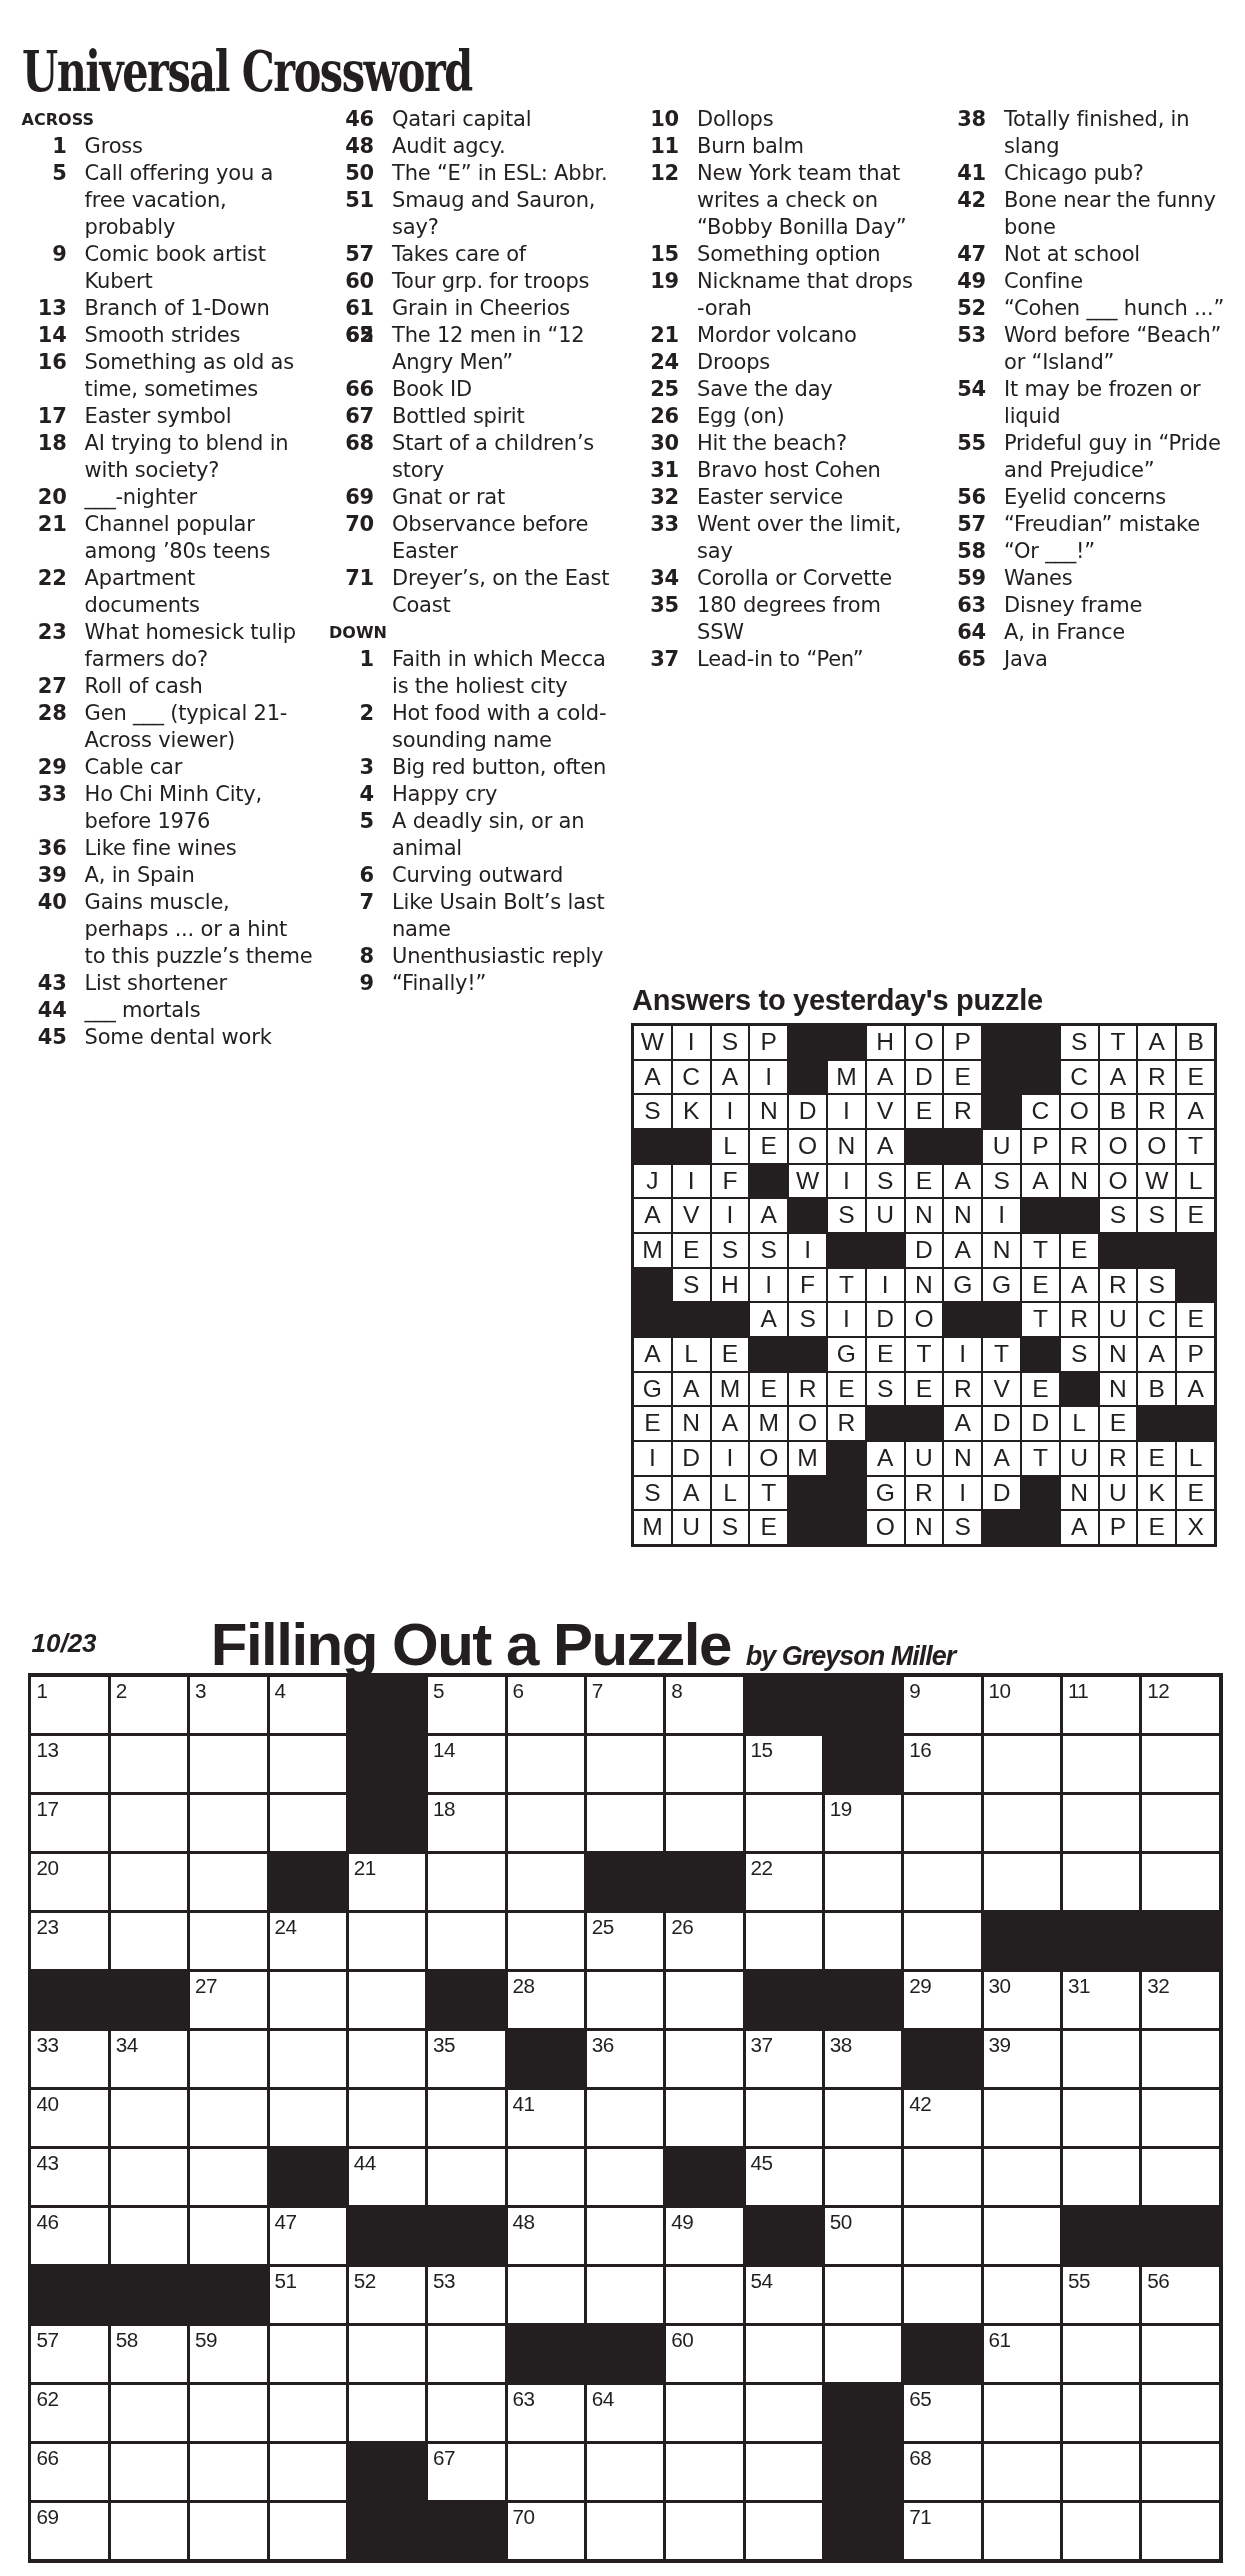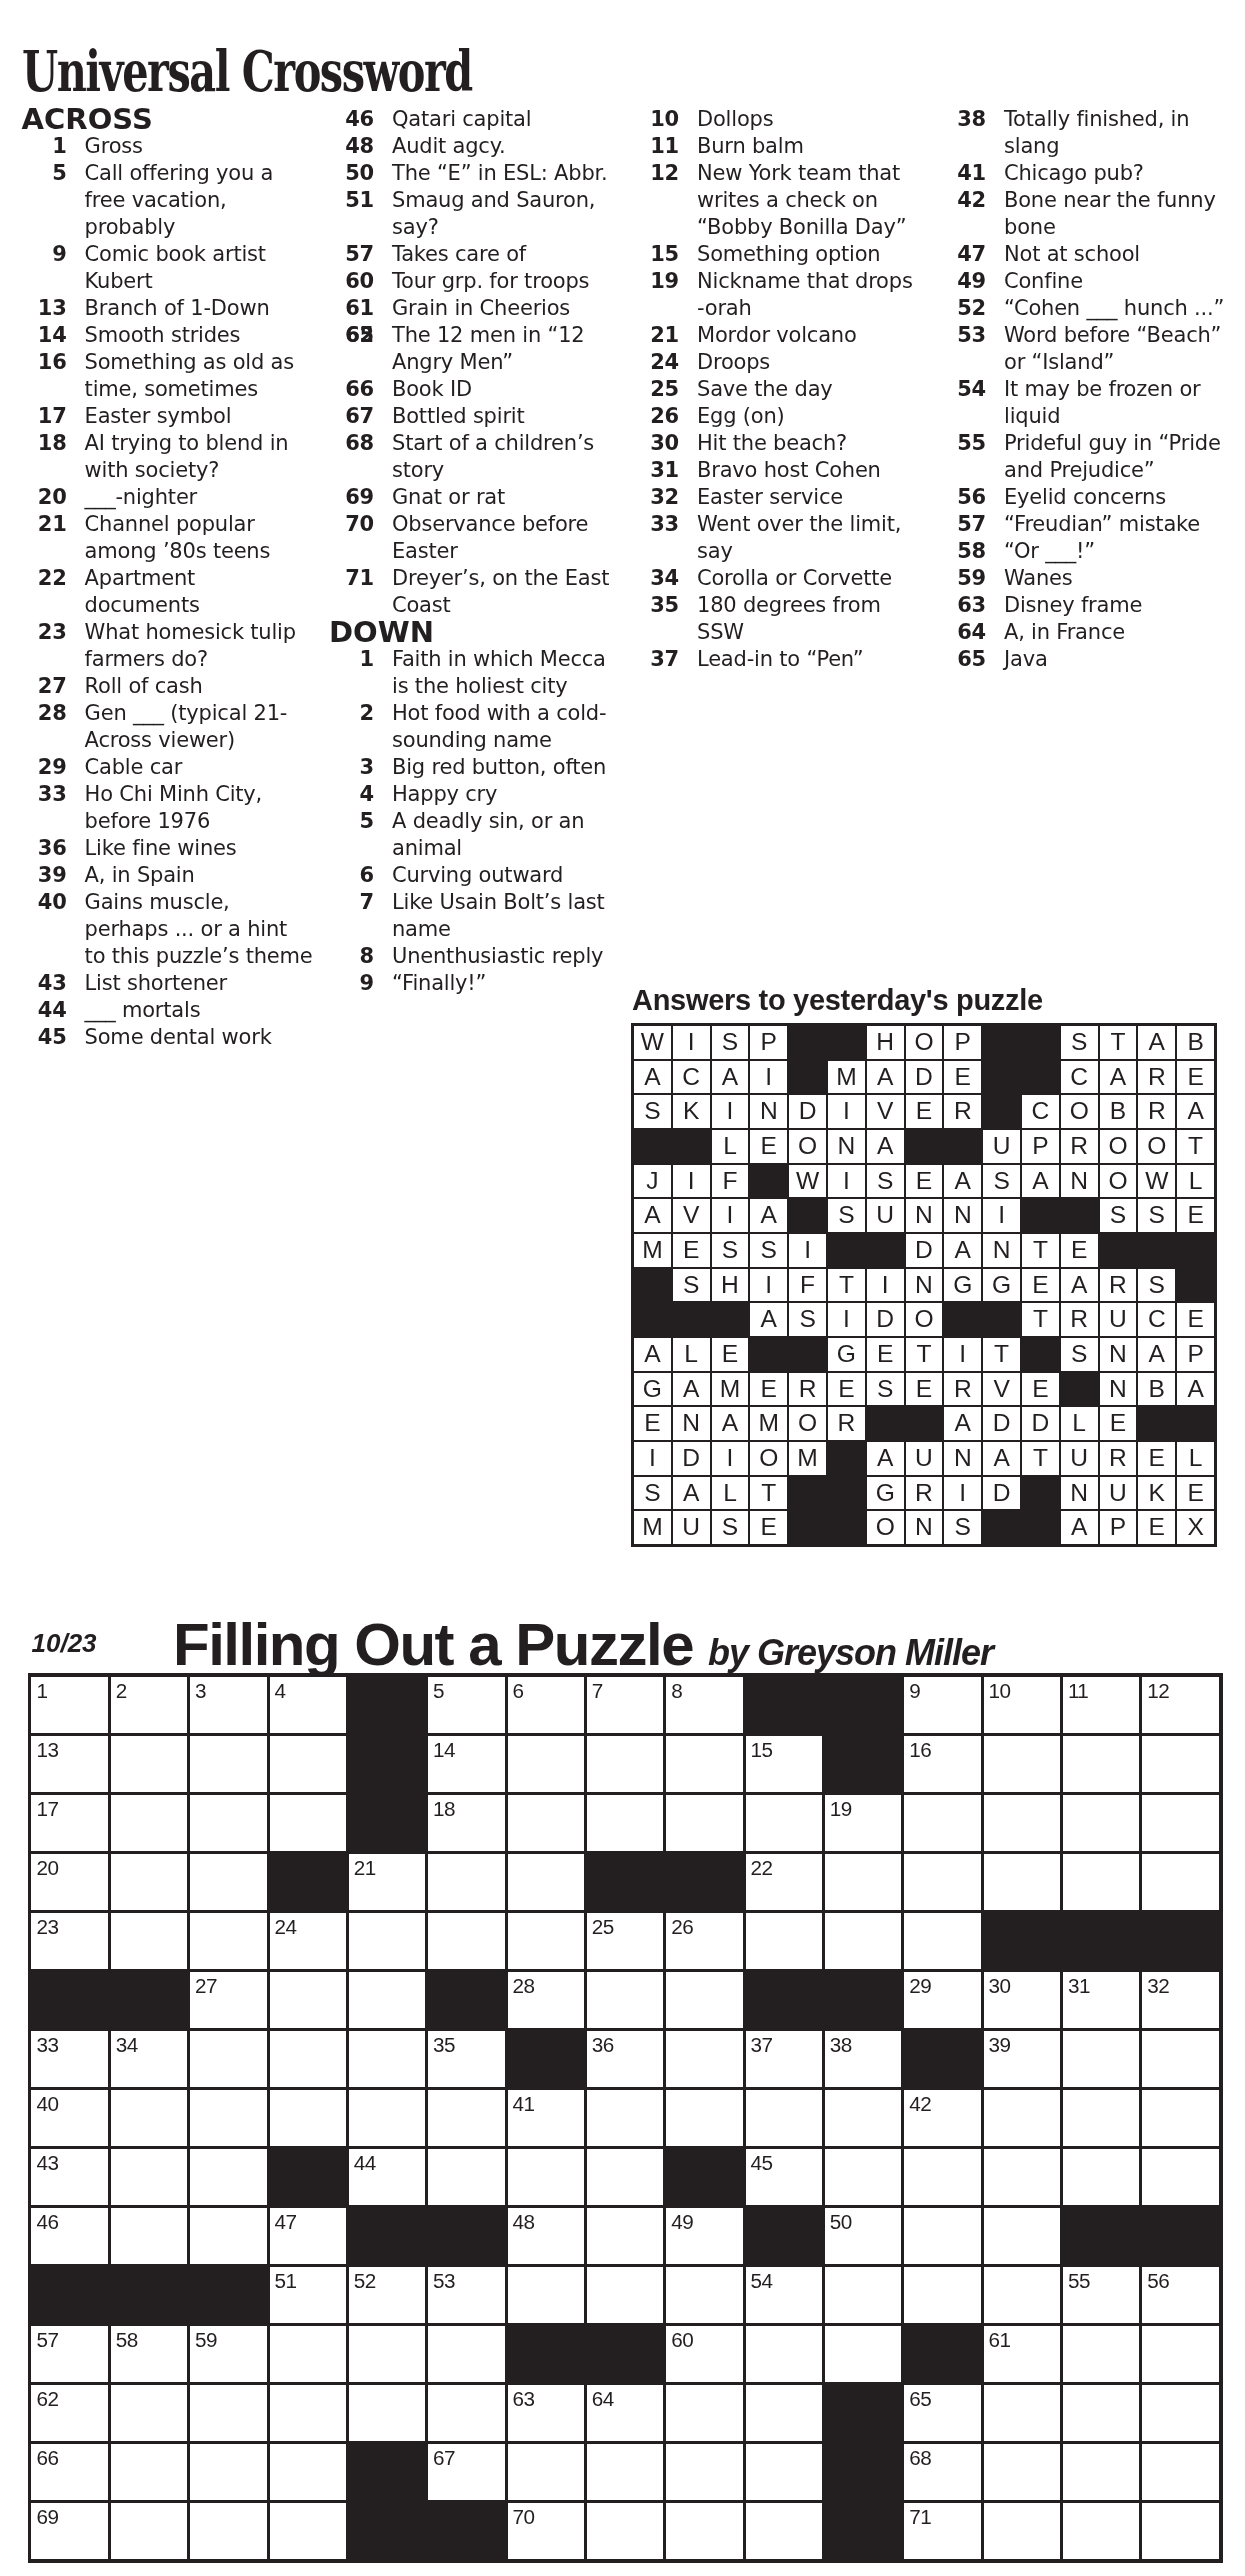--- a/index.html
+++ b/index.html
@@ -13,21 +13,21 @@
     font-family:"DejaVu Serif",serif;font-weight:bold;font-size:56px;
     letter-spacing:-2px;white-space:nowrap;
     transform:scaleX(0.74);transform-origin:left top;
   }
   .clue-col{
     position:absolute;top:106px;width:291px;
     font-size:21px;line-height:27px;letter-spacing:-0.2px;
   }
   .clue{position:relative;padding-left:63px;}
   .cnum{position:absolute;left:0;top:0;width:45px;text-align:right;font-weight:700;}
-  .clue-header{font-weight:700;font-size:29px;letter-spacing:0px;}
+  .clue-header{font-weight:700;font-size:16px;letter-spacing:0px;}
   #answers-header{
     position:absolute;left:632px;top:984px;
     font-family:"Liberation Sans",sans-serif;font-weight:700;font-size:29px;
     letter-spacing:-0.3px;white-space:nowrap;
   }
   #answer-grid{
     position:absolute;left:631px;top:1023px;width:586px;height:524px;
     background:#231f20;padding:3px;box-sizing:border-box;
     display:grid;grid-template-columns:repeat(15,1fr);grid-template-rows:repeat(15,1fr);gap:2px;
   }
@@ -40,21 +40,21 @@
     position:absolute;left:31.5px;top:1628px;
     font-family:"Liberation Sans",sans-serif;font-weight:700;font-style:italic;font-size:26px;
   }
   #puzzle-heading{
     position:absolute;left:0;top:1610px;width:1166px;text-align:center;white-space:nowrap;
   }
   #puzzle-title{
     font-family:"Liberation Sans",sans-serif;font-weight:700;font-size:60px;letter-spacing:-1.5px;
   }
   #puzzle-byline{
-    font-family:"Liberation Sans",sans-serif;font-weight:700;font-style:italic;font-size:36px;
+    font-family:"Liberation Sans",sans-serif;font-weight:700;font-style:italic;font-size:27px;
     letter-spacing:-1px;margin-left:9.8px;
   }
   #puzzle-grid{
     position:absolute;left:27.6px;top:1673px;width:1195px;height:890px;
     background:#231f20;padding:3.9px;box-sizing:border-box;
     display:grid;grid-template-columns:repeat(15,1fr);grid-template-rows:repeat(15,1fr);gap:3px;
   }
   .pcell{background:#ffffff;position:relative;}
   .pcell.blk{background:#231f20;}
   .pnum{

